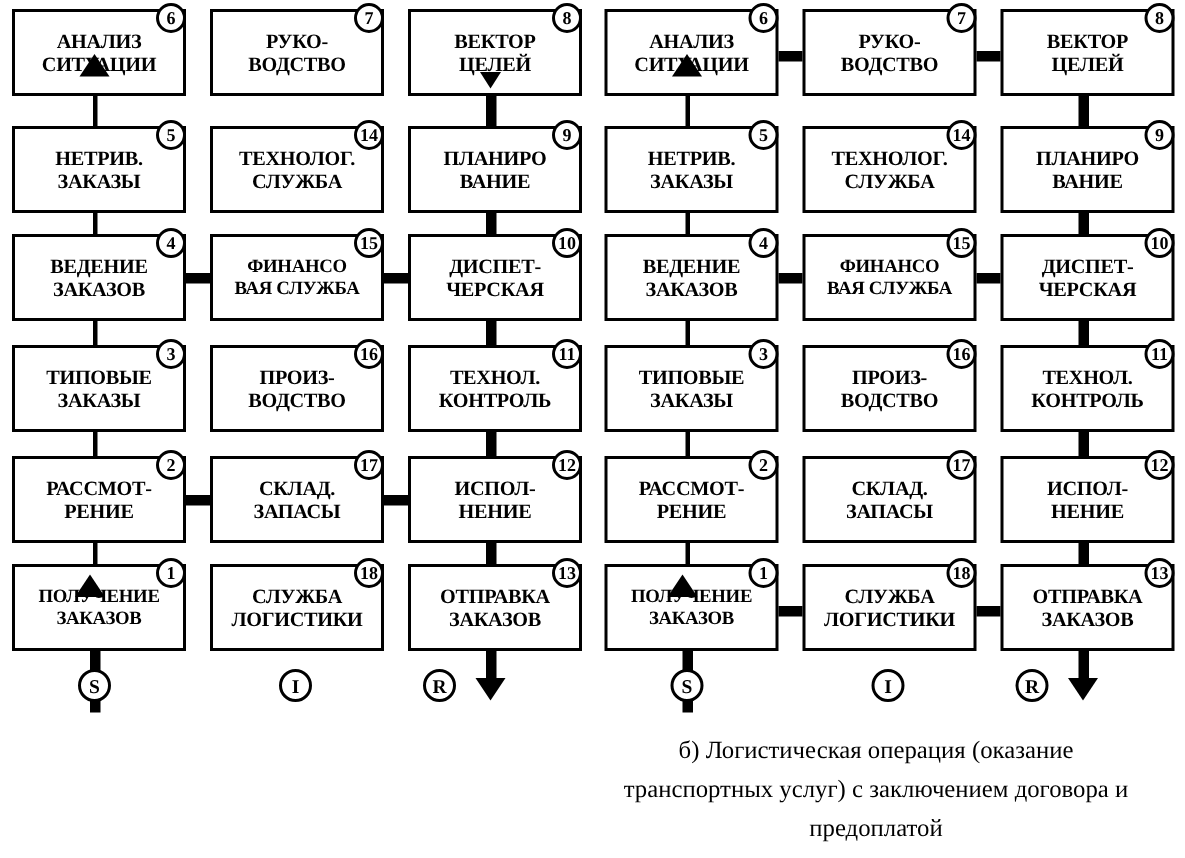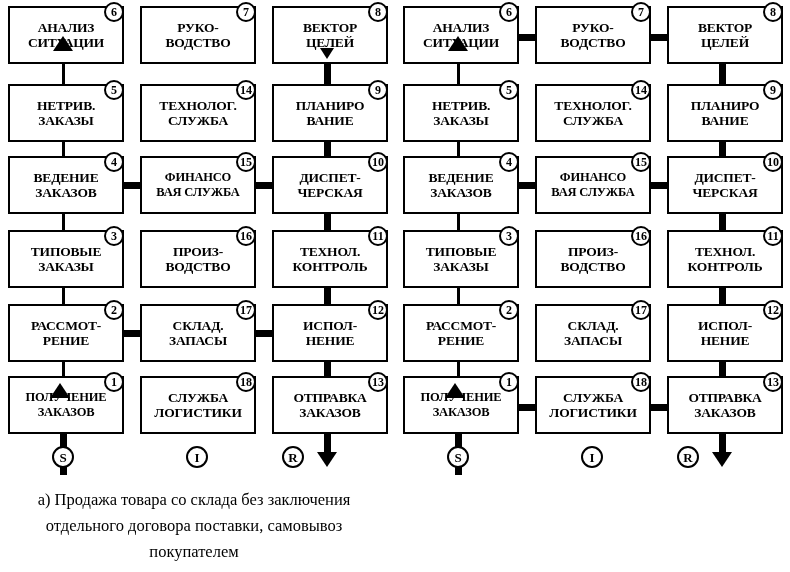--- a/index.html
+++ b/index.html
@@ -354,15 +354,15 @@
     <div class="line thick-h" style="left:62px;top:404px;width:266px;"></div>
 
     <div class="line thick-v" style="left:324px;top:34px;height:423px;"></div>
     <div class="arrow-down" style="left:317px;top:452px;"></div>
 
     <div class="term" style="left:52px;top:446px;">S</div>
     <div class="term" style="left:186px;top:446px;">I</div>
     <div class="term" style="left:282px;top:446px;">R</div>
   </div>
 
-  <div class="caption left">а) Продажа товара со склада без заключения отдельного договора поставки, самовывоз покупателем</div>
+  <div class="caption right">б) Логистическая операция (оказание транспортных услуг) с заключением договора и предоплатой</div>
 
 </div>
 
 </body></html>

